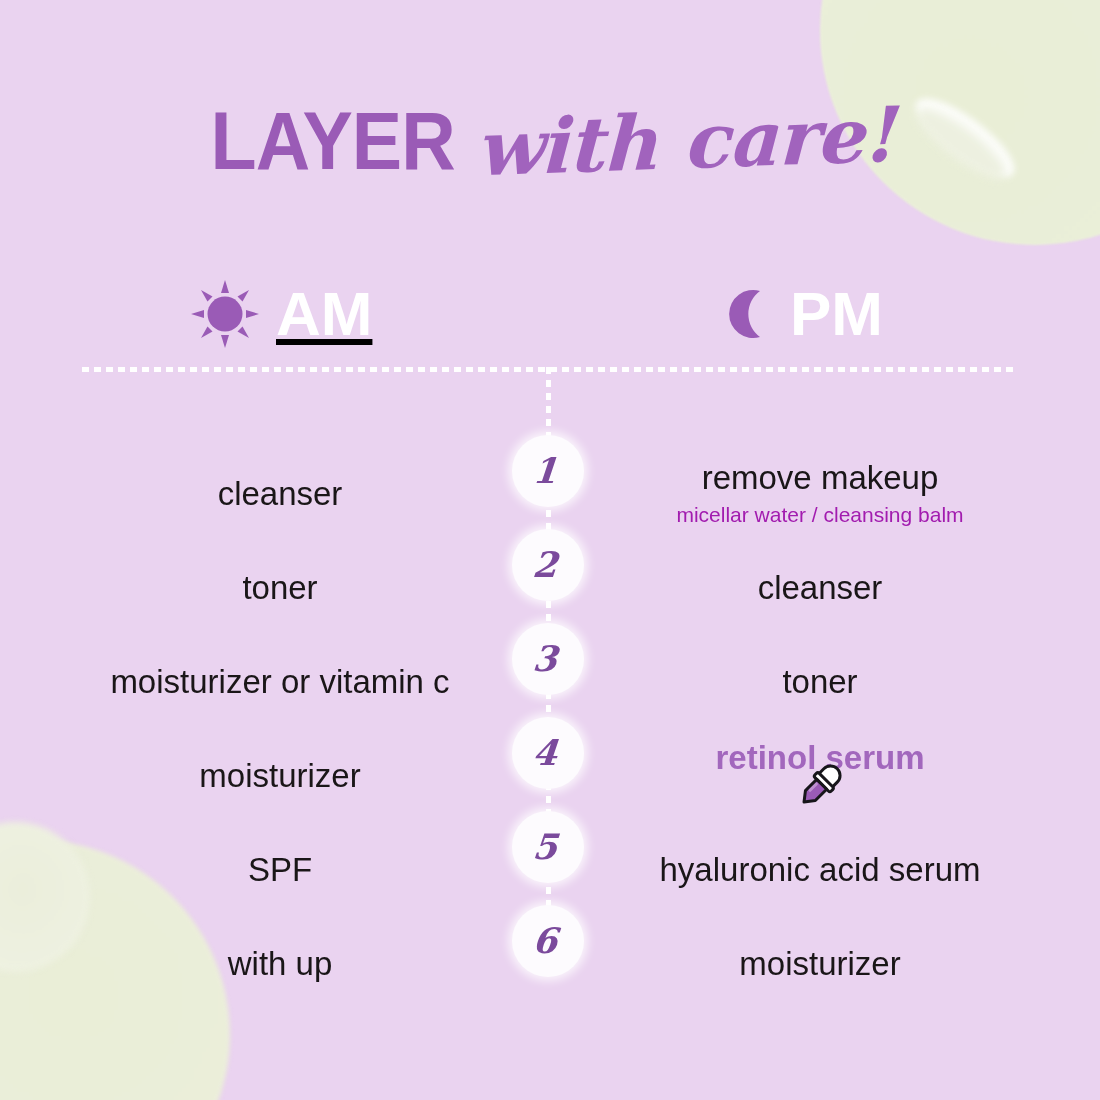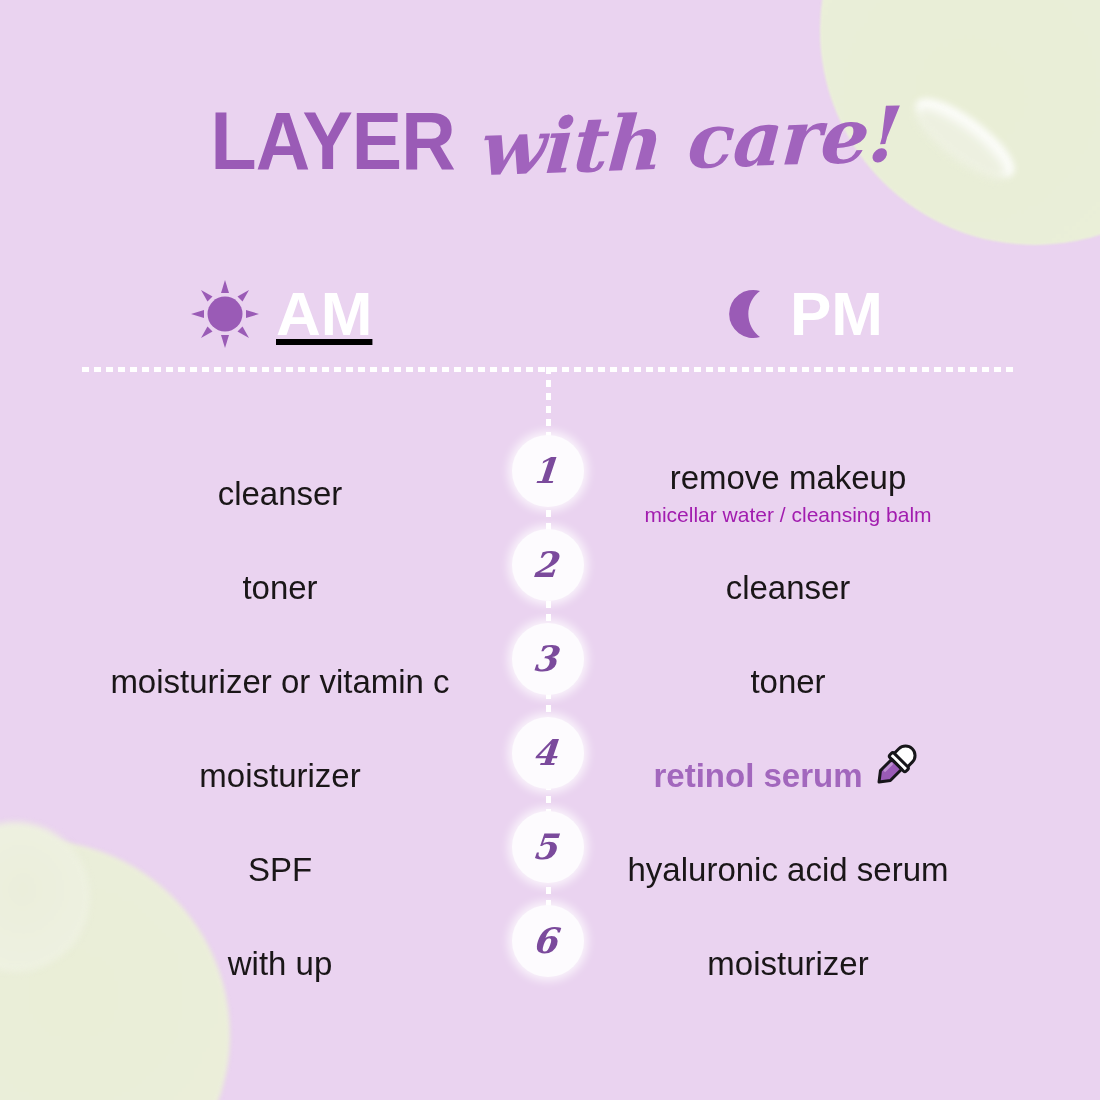--- a/index.html
+++ b/index.html
@@ -206,21 +206,21 @@
     top: -34px;
     height: 68px;
     display: flex;
     flex-direction: column;
     align-items: center;
     justify-content: center;
     text-align: center;
     margin-top: 23px;
   }
   .cell-am { left: 60px;  width: 440px; }
-  .cell-pm { left: 568px; width: 440px; }
+  .cell-pm { left: 600px; width: 440px; }
 
   .cell-label {
     font-family: "Liberation Sans", sans-serif;
     font-size: 33px;
     color: #1a1618;
     line-height: 1.12;
     white-space: nowrap;
   }
   .cell-sub {
     font-family: "Liberation Sans", sans-serif;
@@ -234,20 +234,21 @@
     font-weight: bold;
     color: #a267bd;
     font-size: 33px;
   }
   .cell-inline {
     display: inline-flex;
     align-items: center;
     justify-content: space-between;
     gap: 4px;
     white-space: nowrap;
+    flex-direction: column;
   }
   .dropper-icon {
     display: inline-block;
     width: 54px;
     height: 54px;
     margin-left: 2px;
     margin-top: -22px;
     line-height: 0;
     flex: none;
   }

